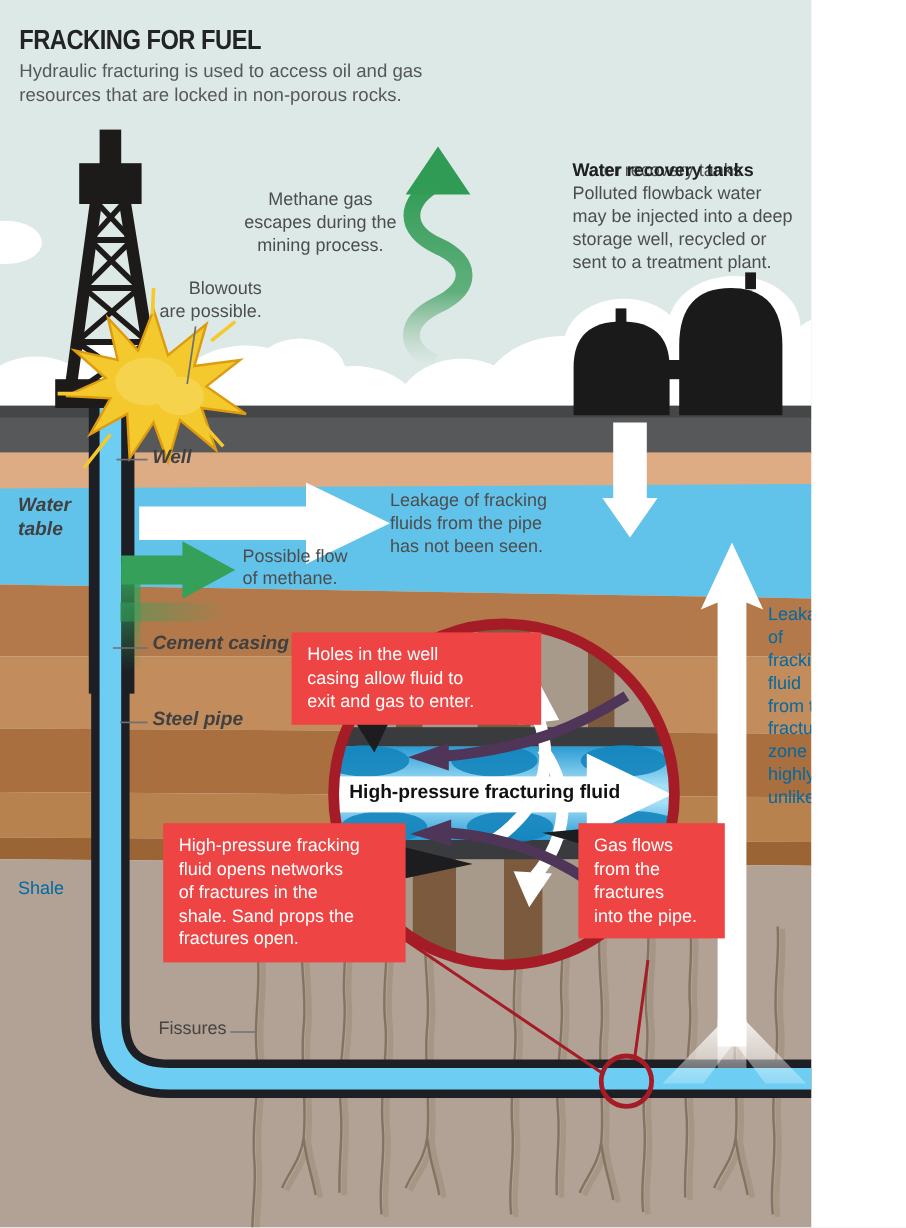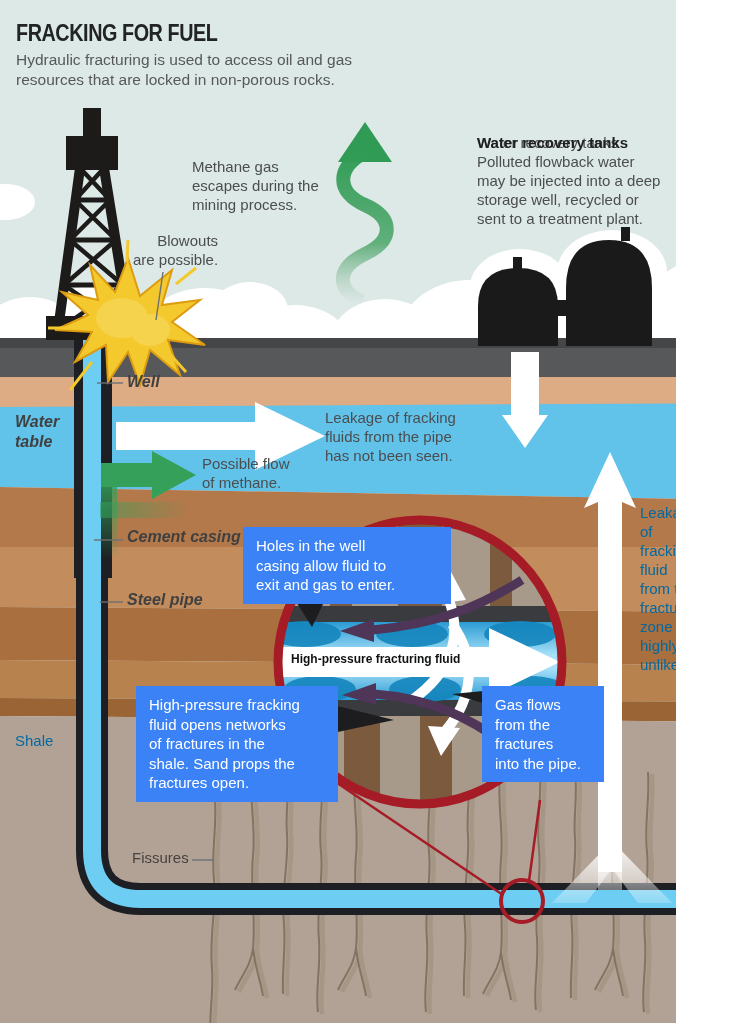--- a/index.html
+++ b/index.html
@@ -2,28 +2,28 @@
 <html><head>
 <meta charset="utf-8">
 <style>
   html,body{margin:0;padding:0;}
   #canvas{position:relative;width:676px;height:1023px;overflow:hidden;background:#dde9e7;
           font-family:"Liberation Sans",sans-serif;}
   #bg{position:absolute;left:0;top:0;z-index:0;}
   #overlay{position:absolute;left:0;top:0;z-index:2;}
   .txt{position:absolute;z-index:3;font-size:15px;line-height:1.27;color:#4c4d4f;white-space:pre-line;}
   .blk{font-weight:bold;color:#404040;font-size:16px;font-style:italic;}
-  .rt{text-align:left;}
-  .box{position:absolute;z-index:4;background:#3b82f6;color:#fff;font-size:15px;line-height:1.3;
+  .rt{text-align:center;}
+  .box{position:absolute;z-index:4;background:#ef4444;color:#fff;font-size:15px;line-height:1.3;
        padding:9px 13px;white-space:pre-line;}
   #title{position:absolute;left:16px;top:20px;z-index:3;font-size:23px;font-weight:bold;color:#222324;
          letter-spacing:-0.5px;transform:scaleX(.86);transform-origin:left top;white-space:pre;}
   #subtitle{position:absolute;left:16px;top:50px;z-index:3;font-size:15.5px;color:#56585a;
             line-height:1.28;white-space:pre-line;}
-  #hp-label{position:absolute;left:291px;top:652px;z-index:3;font-size:12px;font-weight:bold;color:#101112;}
+  #hp-label{position:absolute;left:291px;top:652px;z-index:3;font-size:16px;font-weight:bold;color:#101112;}
 </style>
 </head>
 <body>
 
 <div id="canvas">
 
 <svg id="bg" width="755" height="1023" viewBox="0 0 755 1023">
   <defs>
     <linearGradient id="gSquig" x1="0" y1="150" x2="0" y2="305" gradientUnits="userSpaceOnUse">
       <stop offset="0" stop-color="#2f9b54"></stop>

